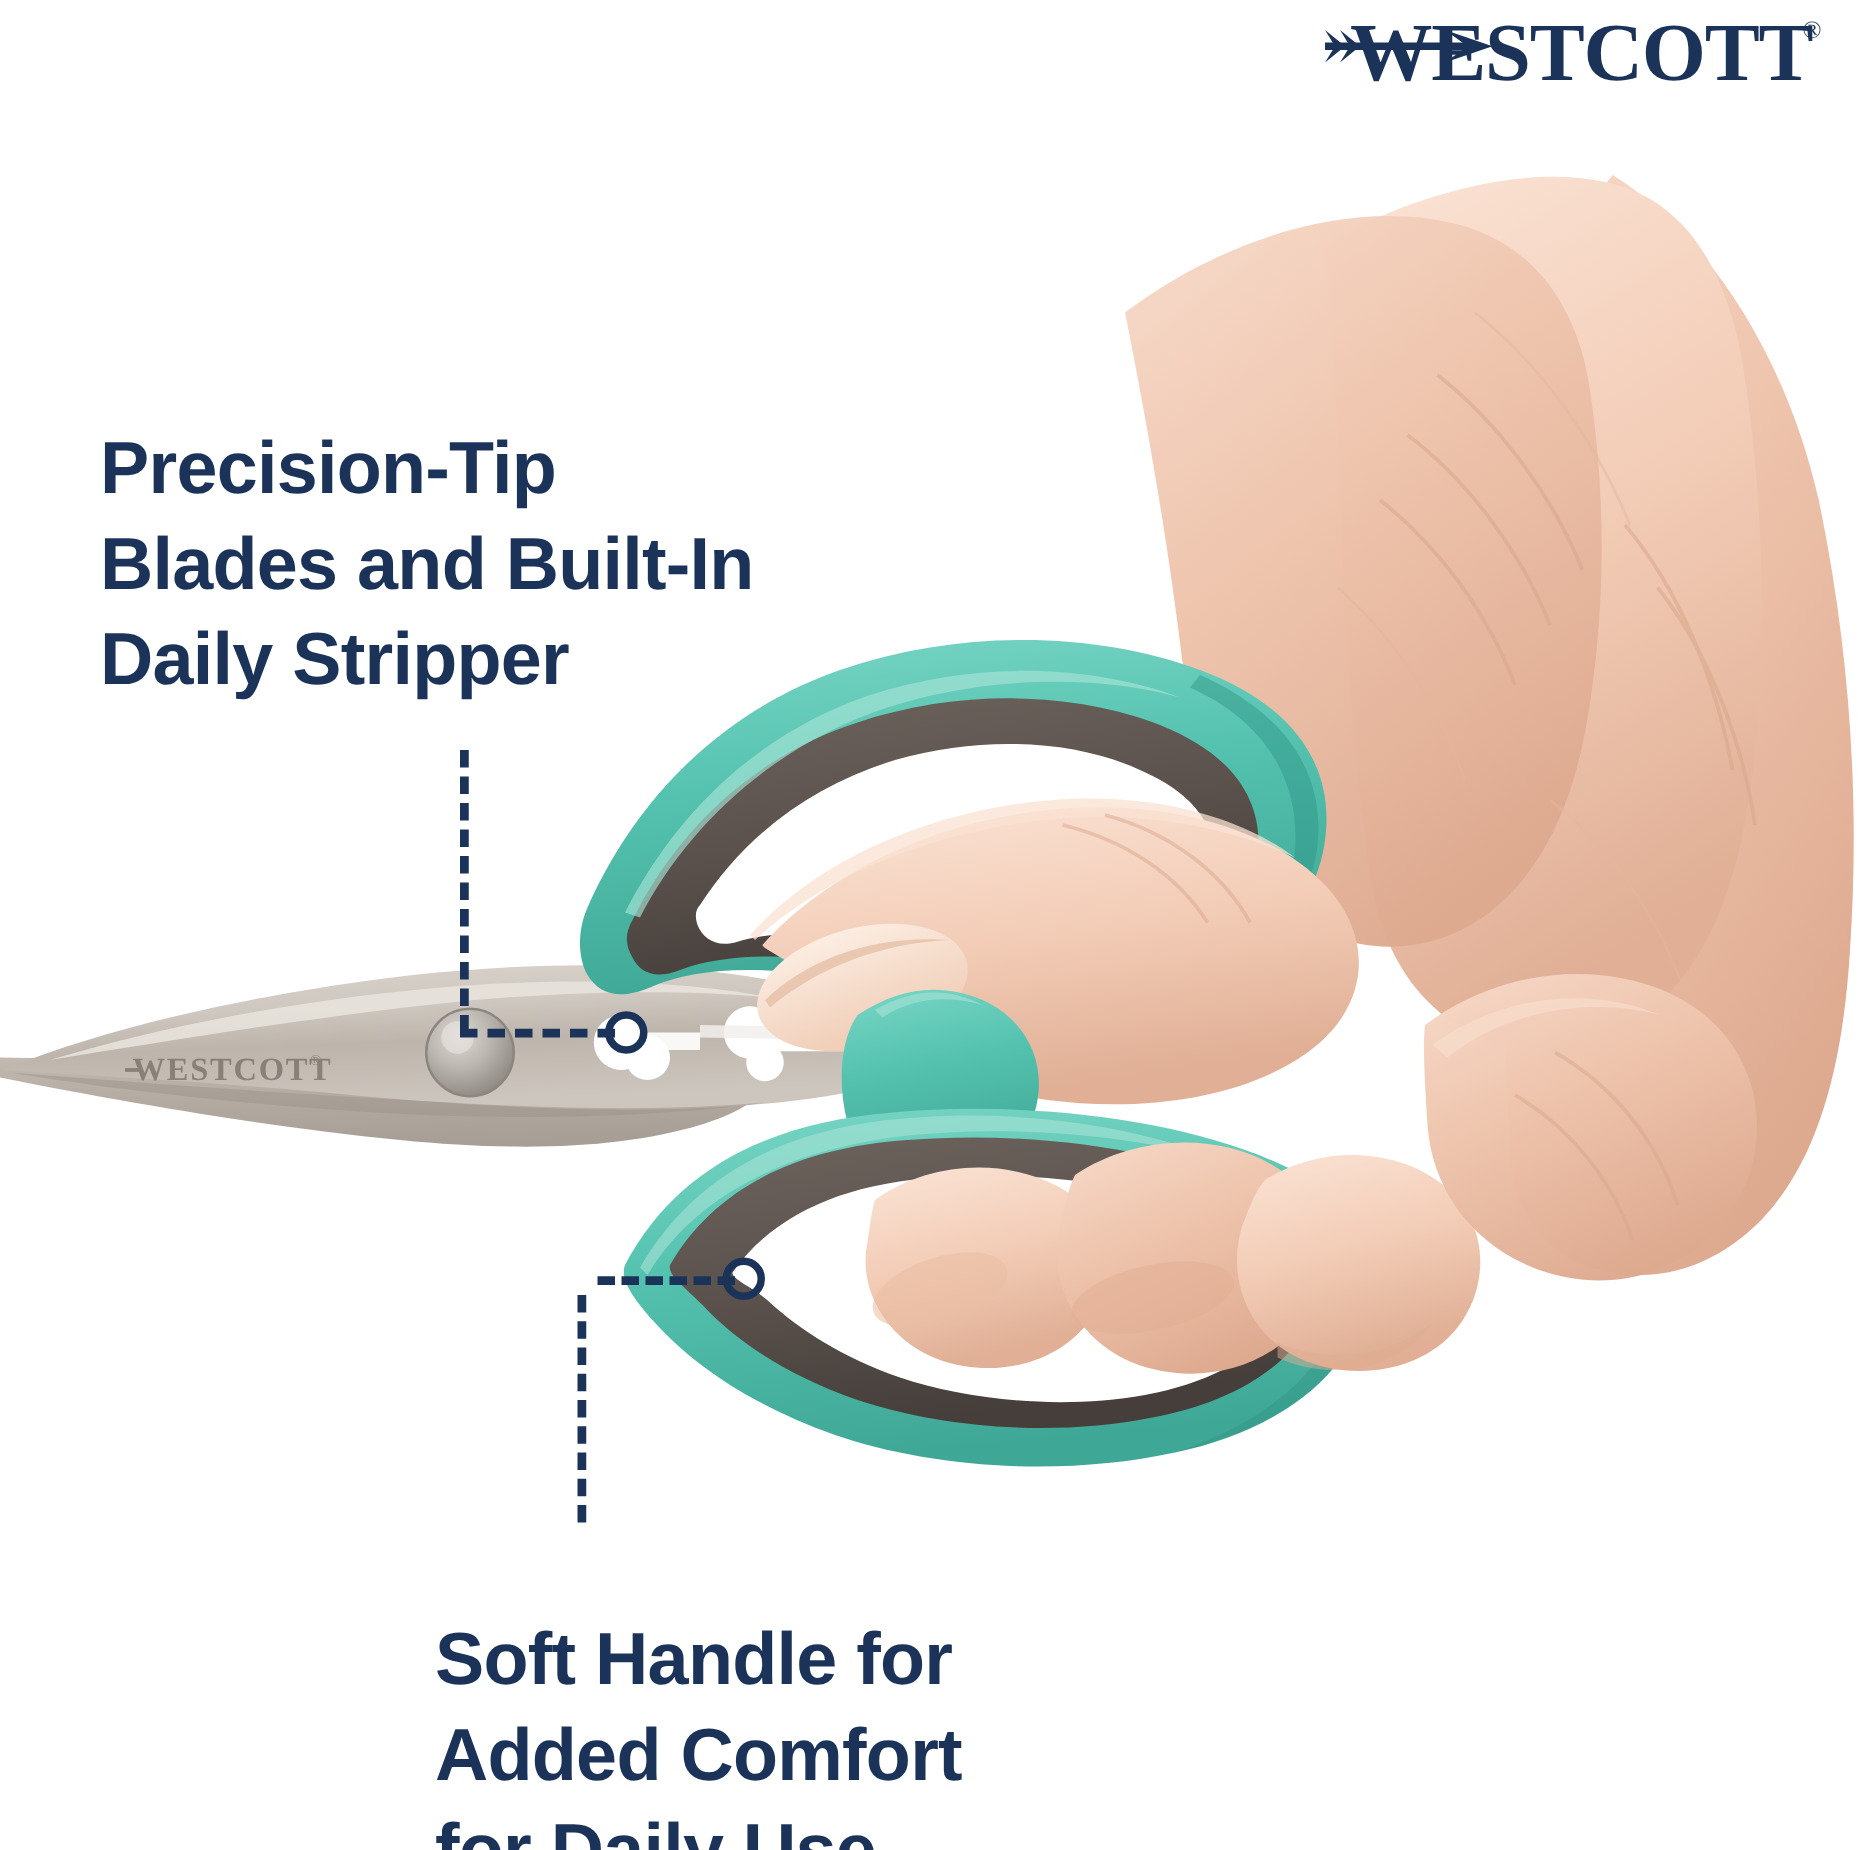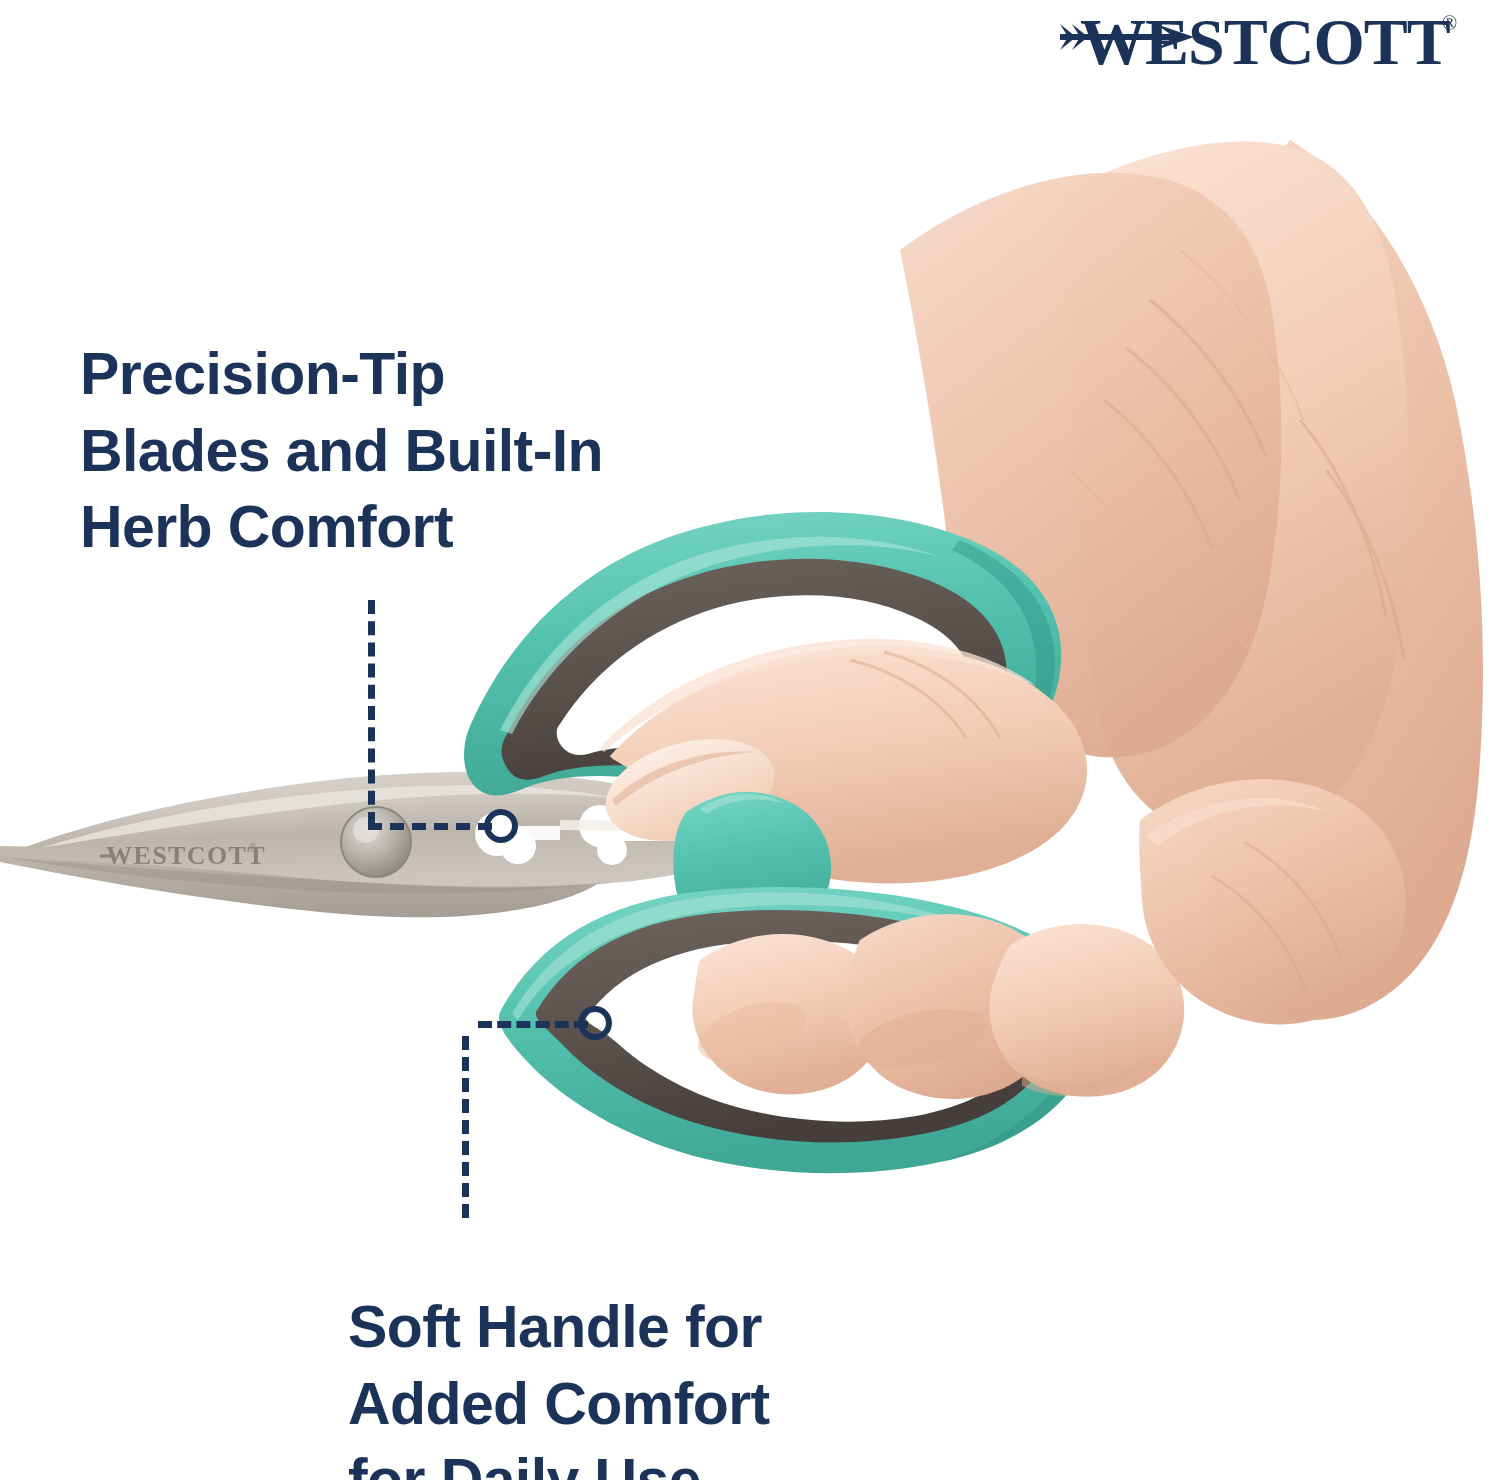--- a/index.html
+++ b/index.html
@@ -276,21 +276,21 @@
         <path d="M100 22 L138 35 L100 48 L118 35 Z"></path>
       </g>
       <text x="24" y="62" font-family="Liberation Serif, serif" font-size="66" font-weight="bold" letter-spacing="-1" fill="#1c3359">WESTCOTT</text>
       <text x="386" y="28" font-family="Liberation Serif, serif" font-size="20" fill="#1c3359">®</text>
     </svg>
 
   </div>
 
   <div class="callout" id="callout-top">Precision-Tip
 Blades and Built-In
-Herb Comfort</div>
+Daily Stripper</div>
 
   <div class="leader">
     <div class="dash-v" style="left:368px;top:600px;height:226px;"></div>
     <div class="dash-h" style="left:368px;top:823px;width:124px;"></div>
     <div class="marker-ring" style="left:484px;top:809px;"></div>
   </div>
 
   <div class="callout" id="callout-bottom">Soft Handle for
 Added Comfort
 for Daily Use</div>

